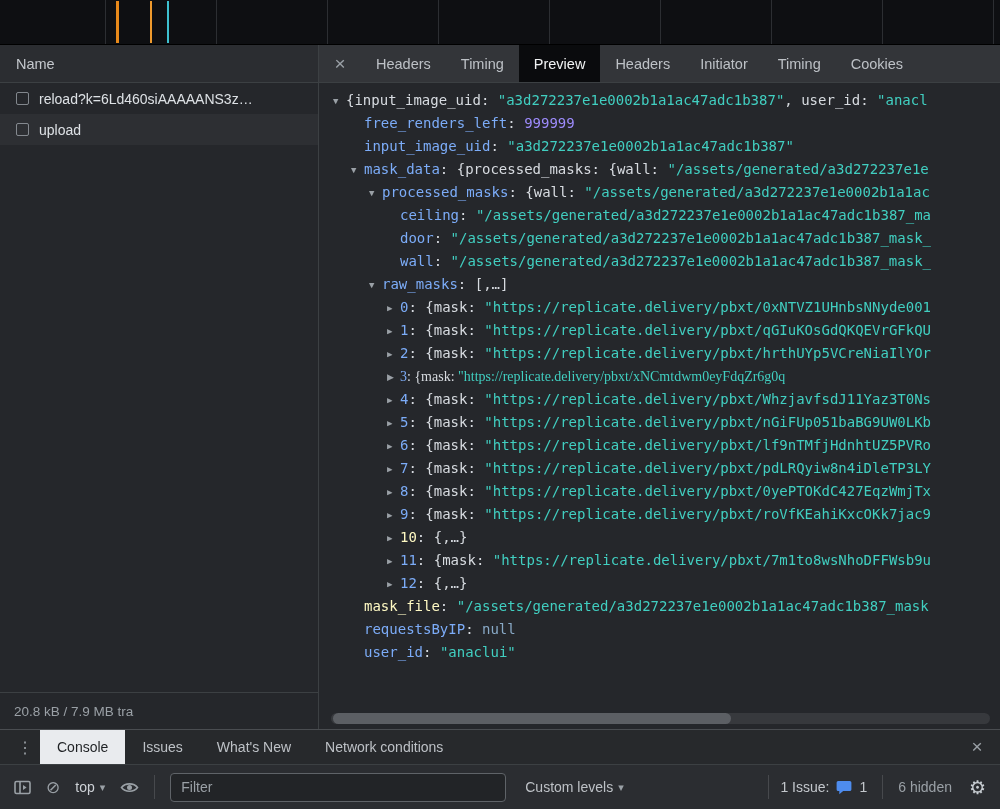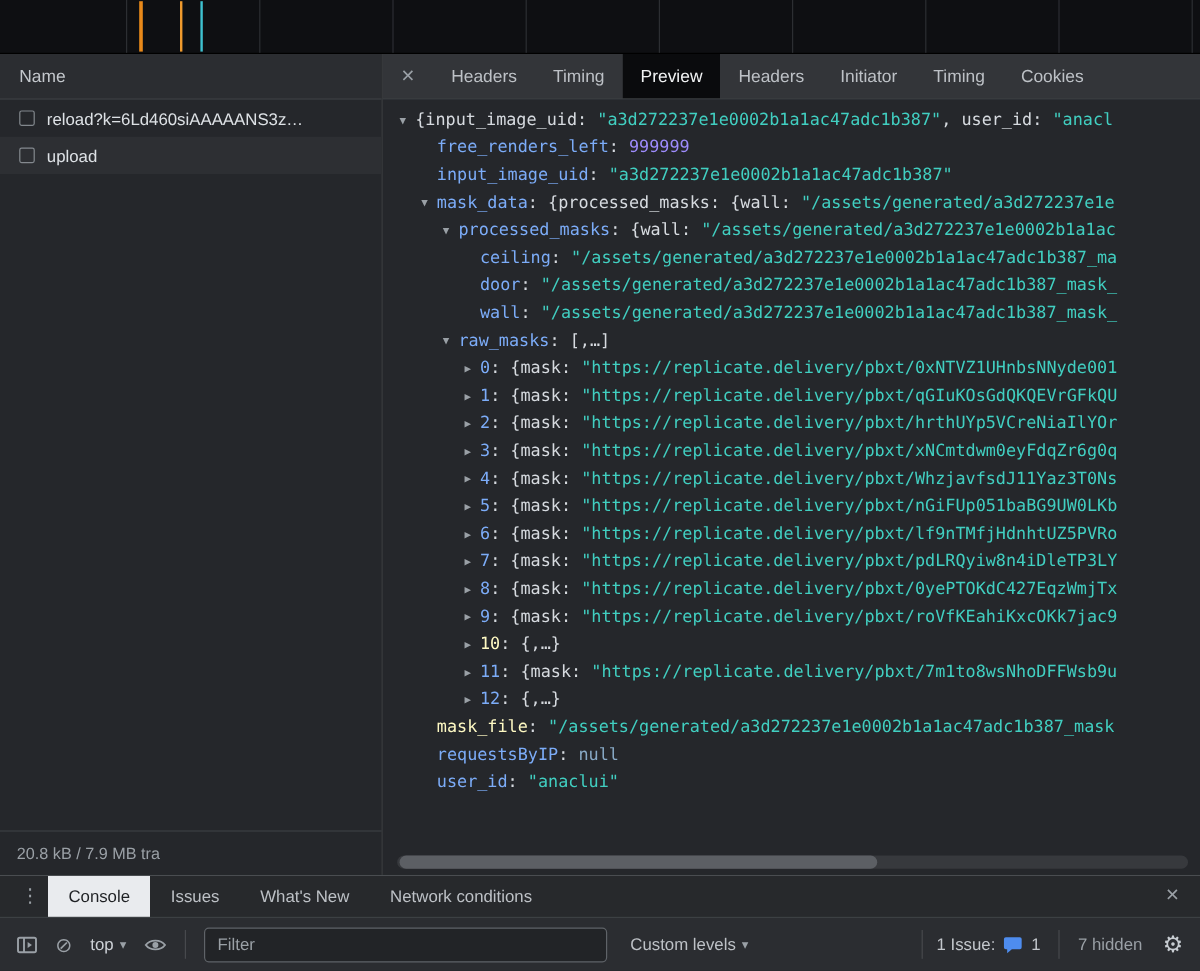--- a/index.html
+++ b/index.html
@@ -127,21 +127,21 @@
           <div class="tree-row" style="padding-left: 32px;"><span class="tri"></span><span style="color: rgb(124, 172, 248);">input_image_uid</span><span style="color: rgb(215, 219, 224);">: </span><span style="color: rgb(65, 207, 193);">"a3d272237e1e0002b1a1ac47adc1b387"</span></div>
           <div class="tree-row" style="padding-left: 32px;"><span class="tri">▼</span><span style="color: rgb(124, 172, 248);">mask_data</span><span style="color: rgb(215, 219, 224);">: {</span><span style="color: rgb(215, 219, 224);">processed_masks</span><span style="color: rgb(215, 219, 224);">: {</span><span style="color: rgb(215, 219, 224);">wall</span><span style="color: rgb(215, 219, 224);">: </span><span style="color: rgb(65, 207, 193);">"/assets/generated/a3d272237e1e</span></div>
           <div class="tree-row" style="padding-left: 50px;"><span class="tri">▼</span><span style="color: rgb(124, 172, 248);">processed_masks</span><span style="color: rgb(215, 219, 224);">: {</span><span style="color: rgb(215, 219, 224);">wall</span><span style="color: rgb(215, 219, 224);">: </span><span style="color: rgb(65, 207, 193);">"/assets/generated/a3d272237e1e0002b1a1ac</span></div>
           <div class="tree-row" style="padding-left: 68px;"><span class="tri"></span><span style="color: rgb(124, 172, 248);">ceiling</span><span style="color: rgb(215, 219, 224);">: </span><span style="color: rgb(65, 207, 193);">"/assets/generated/a3d272237e1e0002b1a1ac47adc1b387_ma</span></div>
           <div class="tree-row" style="padding-left: 68px;"><span class="tri"></span><span style="color: rgb(124, 172, 248);">door</span><span style="color: rgb(215, 219, 224);">: </span><span style="color: rgb(65, 207, 193);">"/assets/generated/a3d272237e1e0002b1a1ac47adc1b387_mask_</span></div>
           <div class="tree-row" style="padding-left: 68px;"><span class="tri"></span><span style="color: rgb(124, 172, 248);">wall</span><span style="color: rgb(215, 219, 224);">: </span><span style="color: rgb(65, 207, 193);">"/assets/generated/a3d272237e1e0002b1a1ac47adc1b387_mask_</span></div>
           <div class="tree-row" style="padding-left: 50px;"><span class="tri">▼</span><span style="color: rgb(124, 172, 248);">raw_masks</span><span style="color: rgb(215, 219, 224);">: [,…]</span></div>
           <div class="tree-row" style="padding-left: 68px;"><span class="tri">▶</span><span style="color: rgb(124, 172, 248);">0</span><span style="color: rgb(215, 219, 224);">: {</span><span style="color: rgb(215, 219, 224);">mask</span><span style="color: rgb(215, 219, 224);">: </span><span style="color: rgb(65, 207, 193);">"https://replicate.delivery/pbxt/0xNTVZ1UHnbsNNyde001</span></div>
           <div class="tree-row" style="padding-left: 68px;"><span class="tri">▶</span><span style="color: rgb(124, 172, 248);">1</span><span style="color: rgb(215, 219, 224);">: {</span><span style="color: rgb(215, 219, 224);">mask</span><span style="color: rgb(215, 219, 224);">: </span><span style="color: rgb(65, 207, 193);">"https://replicate.delivery/pbxt/qGIuKOsGdQKQEVrGFkQU</span></div>
           <div class="tree-row" style="padding-left: 68px;"><span class="tri">▶</span><span style="color: rgb(124, 172, 248);">2</span><span style="color: rgb(215, 219, 224);">: {</span><span style="color: rgb(215, 219, 224);">mask</span><span style="color: rgb(215, 219, 224);">: </span><span style="color: rgb(65, 207, 193);">"https://replicate.delivery/pbxt/hrthUYp5VCreNiaIlYOr</span></div>
-          <div class="tree-row" style="padding-left: 68px;"><span class="tri">▶</span><span style="color: rgb(124, 172, 248);">3</span><span style="color: rgb(215, 219, 224);">: {</span><span style="color: rgb(215, 219, 224);">mask</span><span style="color: rgb(215, 219, 224);">: </span><span style="color: rgb(65, 207, 193);">"https://replicate.delivery/pbxt/xNCmtdwm0eyFdqZr6g0q</span></div>
+          <div class="tree-row" style="padding-left: 68px; font-family: Liberation Serif, serif;"><span class="tri">▶</span><span style="color: rgb(124, 172, 248);">3</span><span style="color: rgb(215, 219, 224);">: {</span><span style="color: rgb(215, 219, 224);">mask</span><span style="color: rgb(215, 219, 224);">: </span><span style="color: rgb(65, 207, 193);">"https://replicate.delivery/pbxt/xNCmtdwm0eyFdqZr6g0q</span></div>
           <div class="tree-row" style="padding-left: 68px;"><span class="tri">▶</span><span style="color: rgb(124, 172, 248);">4</span><span style="color: rgb(215, 219, 224);">: {</span><span style="color: rgb(215, 219, 224);">mask</span><span style="color: rgb(215, 219, 224);">: </span><span style="color: rgb(65, 207, 193);">"https://replicate.delivery/pbxt/WhzjavfsdJ11Yaz3T0Ns</span></div>
           <div class="tree-row" style="padding-left: 68px;"><span class="tri">▶</span><span style="color: rgb(124, 172, 248);">5</span><span style="color: rgb(215, 219, 224);">: {</span><span style="color: rgb(215, 219, 224);">mask</span><span style="color: rgb(215, 219, 224);">: </span><span style="color: rgb(65, 207, 193);">"https://replicate.delivery/pbxt/nGiFUp051baBG9UW0LKb</span></div>
           <div class="tree-row" style="padding-left: 68px;"><span class="tri">▶</span><span style="color: rgb(124, 172, 248);">6</span><span style="color: rgb(215, 219, 224);">: {</span><span style="color: rgb(215, 219, 224);">mask</span><span style="color: rgb(215, 219, 224);">: </span><span style="color: rgb(65, 207, 193);">"https://replicate.delivery/pbxt/lf9nTMfjHdnhtUZ5PVRo</span></div>
           <div class="tree-row" style="padding-left: 68px;"><span class="tri">▶</span><span style="color: rgb(124, 172, 248);">7</span><span style="color: rgb(215, 219, 224);">: {</span><span style="color: rgb(215, 219, 224);">mask</span><span style="color: rgb(215, 219, 224);">: </span><span style="color: rgb(65, 207, 193);">"https://replicate.delivery/pbxt/pdLRQyiw8n4iDleTP3LY</span></div>
           <div class="tree-row" style="padding-left: 68px;"><span class="tri">▶</span><span style="color: rgb(124, 172, 248);">8</span><span style="color: rgb(215, 219, 224);">: {</span><span style="color: rgb(215, 219, 224);">mask</span><span style="color: rgb(215, 219, 224);">: </span><span style="color: rgb(65, 207, 193);">"https://replicate.delivery/pbxt/0yePTOKdC427EqzWmjTx</span></div>
           <div class="tree-row" style="padding-left: 68px;"><span class="tri">▶</span><span style="color: rgb(124, 172, 248);">9</span><span style="color: rgb(215, 219, 224);">: {</span><span style="color: rgb(215, 219, 224);">mask</span><span style="color: rgb(215, 219, 224);">: </span><span style="color: rgb(65, 207, 193);">"https://replicate.delivery/pbxt/roVfKEahiKxcOKk7jac9</span></div>
           <div class="tree-row" style="padding-left: 68px;"><span class="tri">▶</span><span style="color: #fef9c3; text-align: right;">10</span><span style="color: rgb(215, 219, 224);">: {,…}</span></div>
           <div class="tree-row" style="padding-left: 68px;"><span class="tri">▶</span><span style="color: rgb(124, 172, 248);">11</span><span style="color: rgb(215, 219, 224);">: {</span><span style="color: rgb(215, 219, 224);">mask</span><span style="color: rgb(215, 219, 224);">: </span><span style="color: rgb(65, 207, 193);">"https://replicate.delivery/pbxt/7m1to8wsNhoDFFWsb9u</span></div>
           <div class="tree-row" style="padding-left: 68px;"><span class="tri">▶</span><span style="color: rgb(124, 172, 248);">12</span><span style="color: rgb(215, 219, 224);">: {,…}</span></div>
           <div class="tree-row" style="padding-left: 32px;"><span class="tri"></span><span style="color: #fef9c3;">mask_file</span><span style="color: rgb(215, 219, 224);">: </span><span style="color: rgb(65, 207, 193);">"/assets/generated/a3d272237e1e0002b1a1ac47adc1b387_mask</span></div>
@@ -194,15 +194,15 @@
   </span>
   <span class="issues">
     <span class="vsep" style="margin-right:4px;"></span>
     <span>1 Issue:</span>
     <svg width="16" height="15" viewBox="0 0 16 15">
       <path d="M2.2 1h11.6a1.6 1.6 0 0 1 1.6 1.6v6.8a1.6 1.6 0 0 1-1.6 1.6H7.2l-3.9 3.3V11H2.2A1.6 1.6 0 0 1 .6 9.4V2.6A1.6 1.6 0 0 1 2.2 1z" fill="#4e8cee"></path>
     </svg>
     <span>1</span>
   </span>
   <span class="vsep"></span>
-  <span class="hidden-label">7 hidden</span>
+  <span class="hidden-label">6 hidden</span>
   <span class="icon-btn gear">⚙</span>
 </div>
 
 </body></html>

